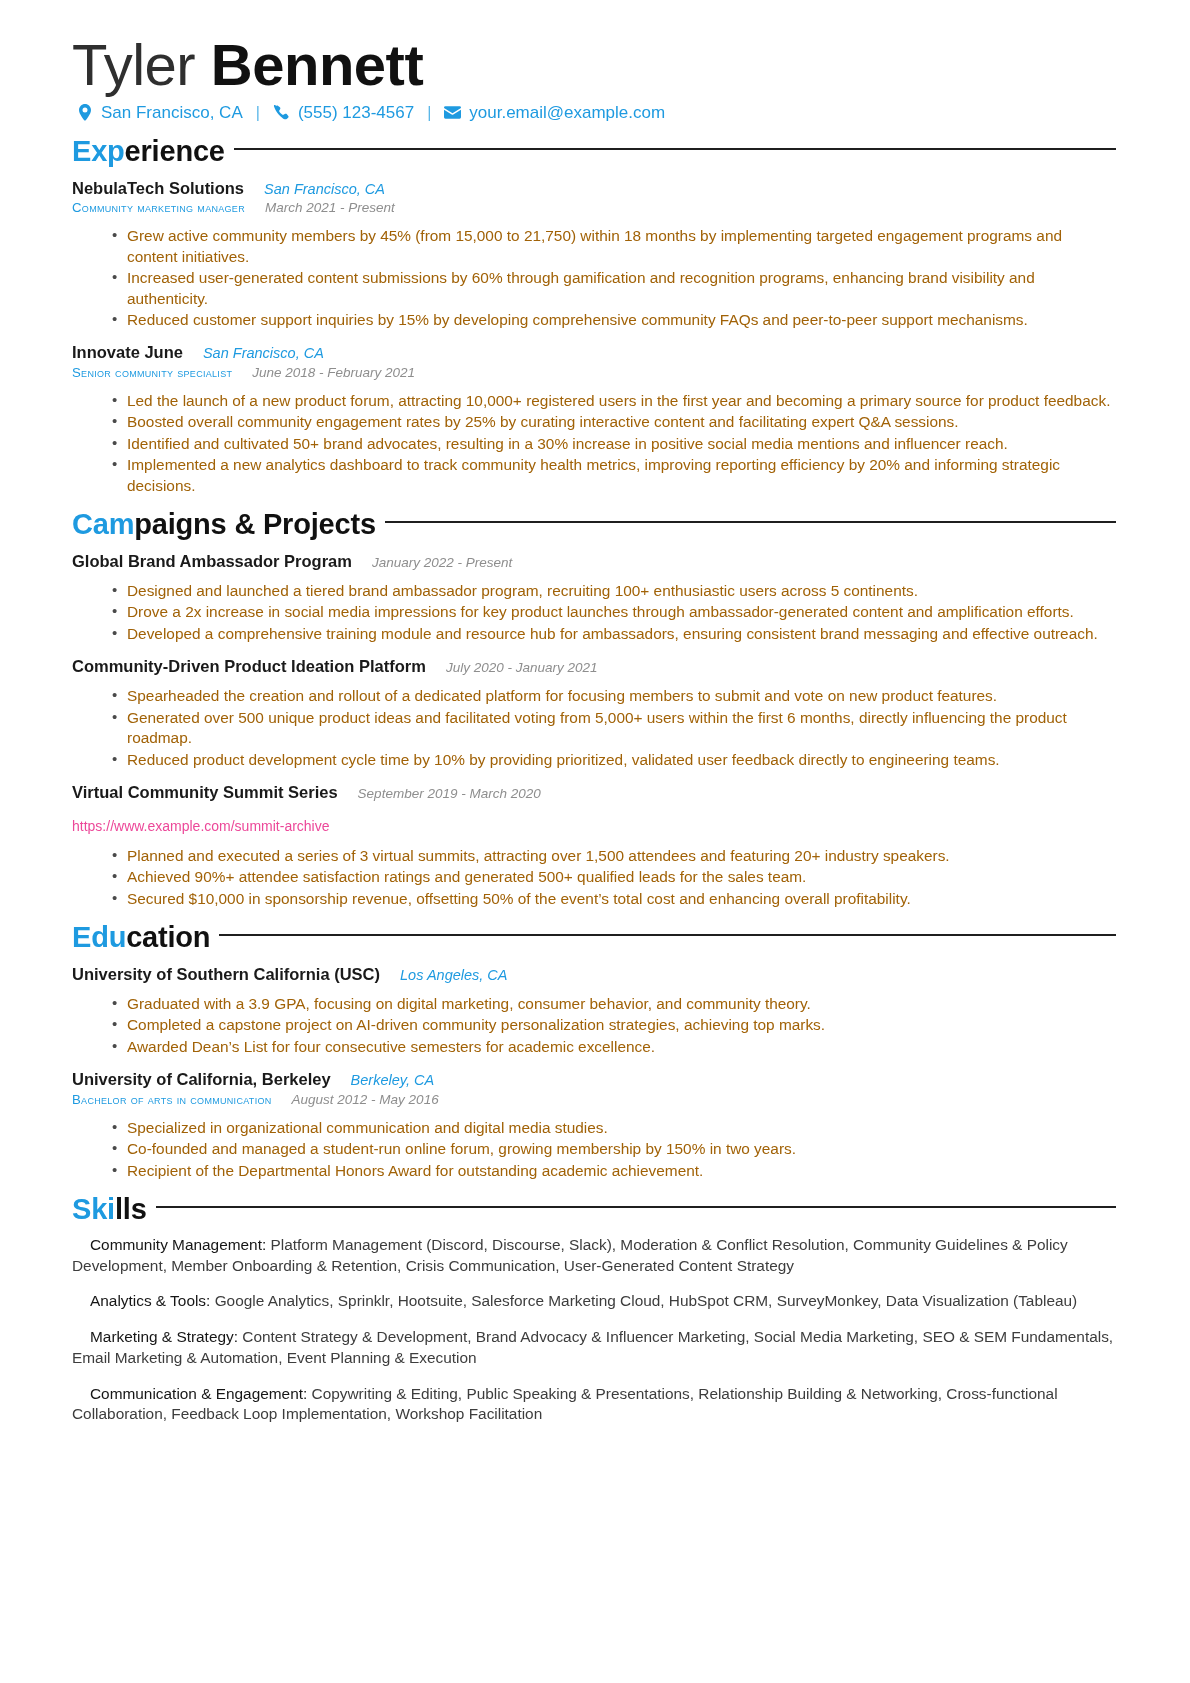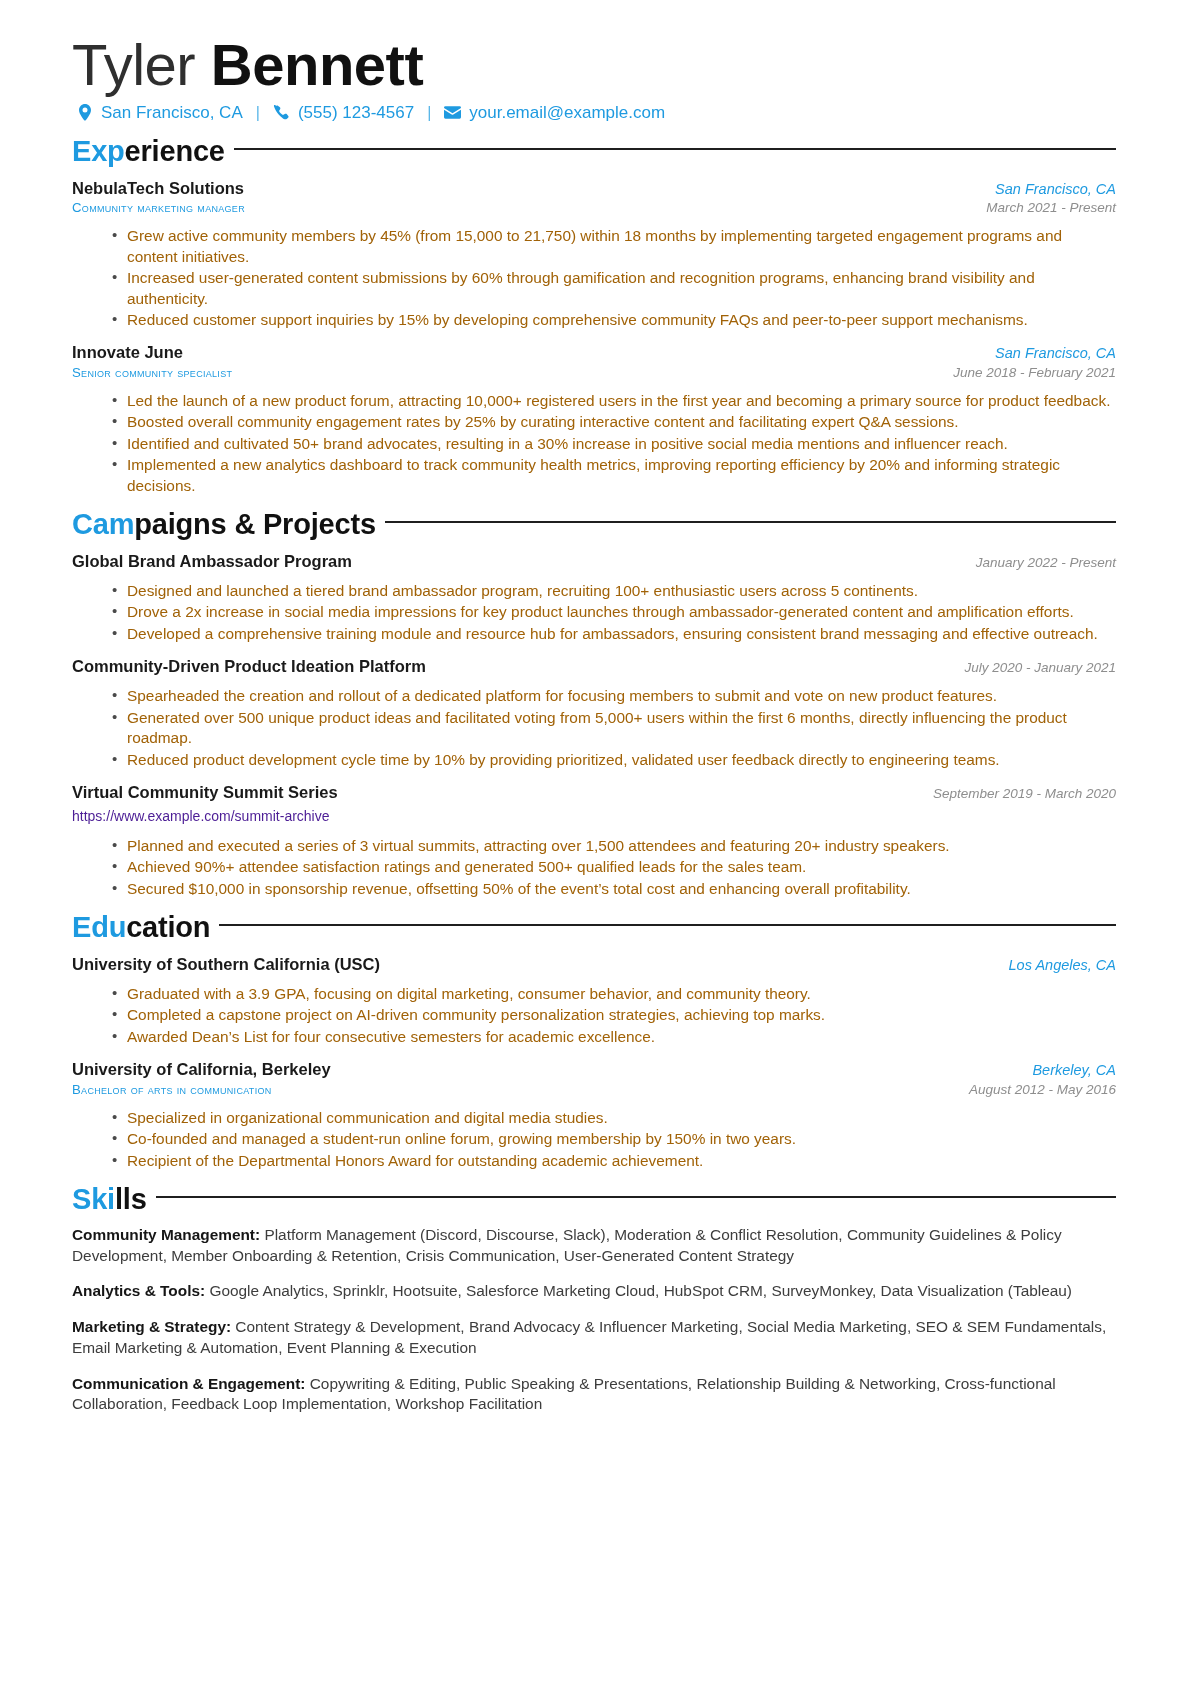--- a/index.html
+++ b/index.html
@@ -88,21 +88,20 @@
     border-bottom: 2.2px solid #1f1f1f;
     margin-left: 9px;
     margin-bottom: 5px;
   }
 
   
   .entry { margin-top: 12px; }
   .entry:first-of-type { margin-top: 10px; }
   .entry-row {
     display: flex;
-    justify-content: space-between;
     align-items: baseline;
     gap: 20px;
   }
   .org {
     font-size: 16.5px;
     font-weight: 700;
     color: #1a1a1a;
     line-height: 1.25;
   }
   .loc {
@@ -122,25 +121,25 @@
   }
   .role::first-letter { text-transform: uppercase; }
   .dates {
     font-size: 13.5px;
     font-style: italic;
     color: #8e8e8e;
     white-space: nowrap;
   }
   .link-line {
     font-size: 14px;
-    color: #4c1d95;
+    color: #ec4899;
     text-decoration: none;
     line-height: 1.5;
     display: inline-block;
-    margin-top: 3px;
+    margin-top: 13px;
   }
 
   
   ul.bullets {
     margin: 9px 0 0 0;
     padding: 0 0 0 40px;
     list-style: none;
   }
   ul.bullets li {
     position: relative;
@@ -161,22 +160,23 @@
 
   
   .skill-group {
     font-size: 15.4px;
     line-height: 1.33;
     color: #3d3d3d;
     margin-top: 14px;
   }
   .skill-group:first-of-type { margin-top: 11px; }
   .skill-cat {
-    font-weight: 700;
+    font-weight: 400;
     color: #161616;
+    margin-left: 18px;
   }
 </style>
 </head>
 <body>
 
 <div class="page">
 
   <div>
     <h1 class="name">
       <span class="first">Tyler </span><span class="last">Bennett</span>

